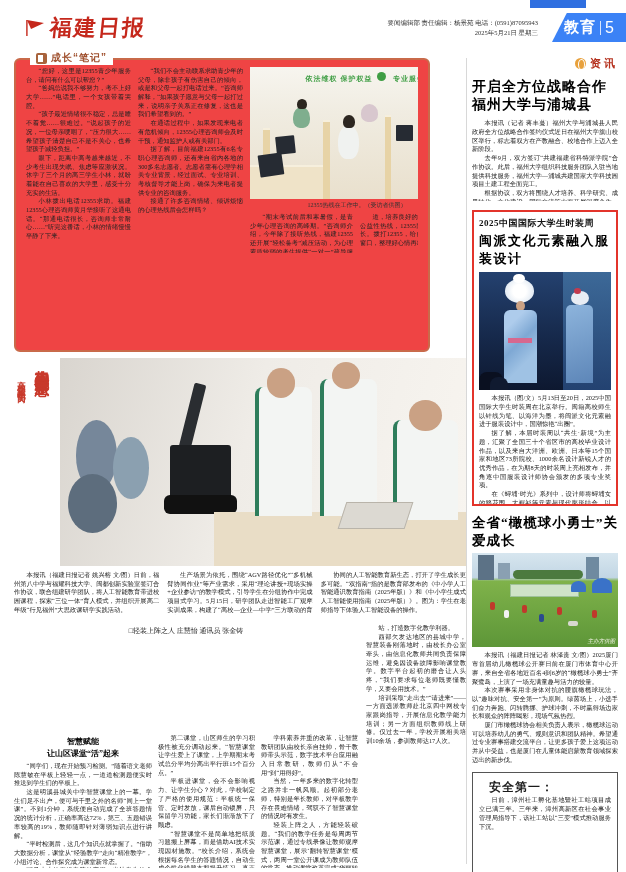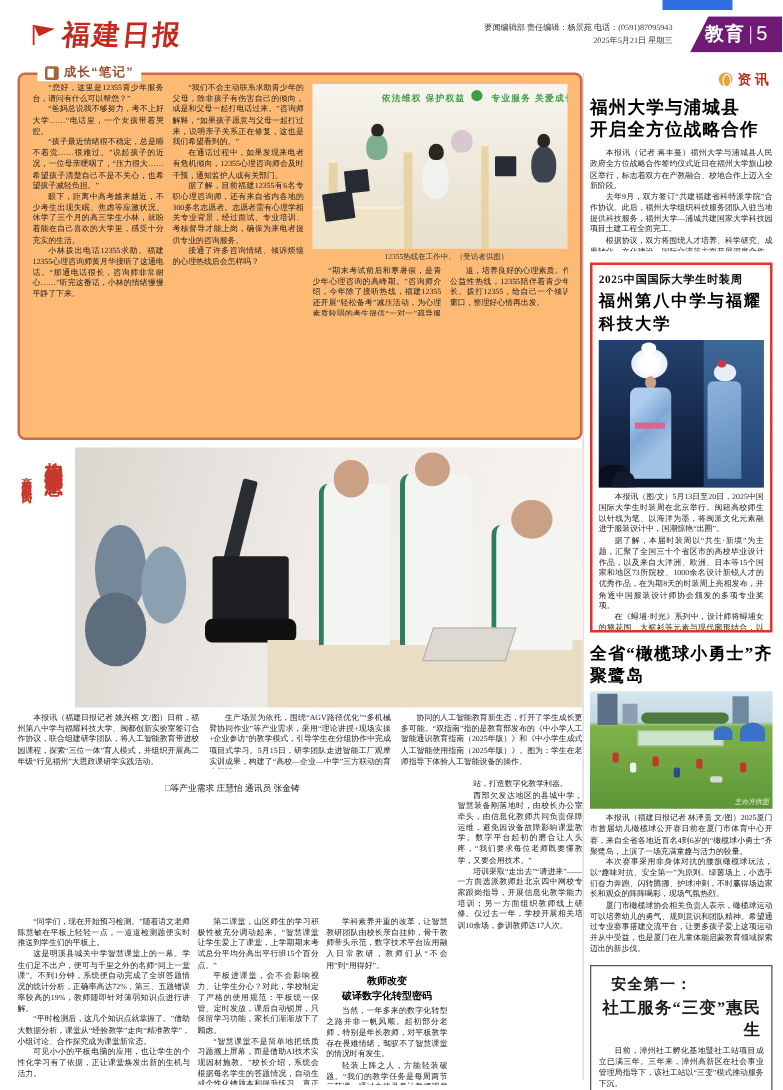--- a/index.html
+++ b/index.html
@@ -3,35 +3,35 @@
 <meta charset="utf-8">
 <style>
   html,body{margin:0;padding:0;background:#fff;}
   .page{position:relative;width:626px;height:872px;background:#fff;overflow:hidden;
         font-family:"Liberation Serif","DejaVu Serif",serif;color:#1a1a1a;}
   .blue-strip{position:absolute;left:530px;top:0;width:56px;height:8px;background:#2f6fe0;}
   
   .masthead{position:absolute;left:24px;top:13px;display:flex;align-items:center;gap:4px;}
   .masthead-text{font-size:22px;font-weight:900;color:#c5281c;letter-spacing:2px;transform:skewX(-6deg);}
   .editor-info{position:absolute;right:88px;top:18px;text-align:right;font-size:6.5px;line-height:1.6;color:#333;}
-  .section-badge{position:absolute;right:0;top:13px;width:74px;height:29px;background:#701a75;
+  .section-badge{position:absolute;right:0;top:13px;width:74px;height:29px;background:#3b82f6;
       clip-path:polygon(20% 0,100% 0,100% 100%,0 100%);display:flex;align-items:center;justify-content:center;
       gap:4px;color:#fff;font-family:"Liberation Sans",sans-serif;}
   .section-badge .sec{font-size:15px;font-weight:bold;letter-spacing:1px;}
   .section-badge .pipe{width:1px;height:14px;background:#fff;opacity:.8;}
   .section-badge .num{font-size:16px;}
   .v-divider{position:absolute;left:466px;top:58px;width:1px;height:806px;background:#d8d8d8;}
   
   .tiny{font-size:6.3px;line-height:1.38;text-align:justify;color:#222;overflow:hidden;}
   .para{margin:0;text-indent:2em;}
   .caption{font-size:6px;color:#333;text-align:center;margin:2px 0 3px;}
   .kicker{font-size:9px;font-weight:bold;color:#111;letter-spacing:.5px;}
   
-  .growth-box{position:absolute;left:14px;top:58px;width:452px;height:294px;
-      border:2px solid #c96a4a;border-radius:6px;box-sizing:border-box;background:#fdba74;}
+  .growth-box{position:absolute;left:14px;top:58px;width:416px;height:294px;
+      border:2px solid #c96a4a;border-radius:6px;box-sizing:border-box;background:#ef4444;}
   .box-badge{position:absolute;top:-9px;left:14px;background:#fff;padding:0 6px;display:flex;align-items:center;gap:4px;}
   .badge-text{font-size:10px;font-weight:bold;color:#a0512f;letter-spacing:1px;font-family:"Liberation Sans",sans-serif;}
   .notebook{width:11px;height:11px;background:#a8633c;border-radius:2px;position:relative;}
   .notebook:before{content:"";position:absolute;left:2px;top:2px;width:5px;height:7px;background:#fff;}
   .lead{font-size:9px;line-height:1.55;margin:12px 26px 0;color:#111;}
   .indent2{text-indent:2em;}
   .main-headline{font-size:29px;font-weight:900;text-align:center;letter-spacing:1px;margin:5px 6px 0;color:#000;}
   .byline{text-align:center;font-size:7.5px;margin-top:5px;color:#222;}
   .g-cols{display:flex;gap:7px;margin:7px 10px 0;height:186px;overflow:hidden;}
   .g-col{width:105px;flex:none;}
@@ -214,76 +214,76 @@
           <p class="para">生产场景为依托，围绕“AGV路径优化”“多机械臂协同作业”等产业需求，采用“理论讲授+现场实操+企业参访”的教学模式，引导学生在分组协作中完成项目式学习。5月15日，研学团队走进智能工厂观摩实训成果，构建了“高校—企业—中学”三方联动的育人闭环。</p>
         </div>
       <div class="ai-col tiny">
           <p class="para">协同的人工智能教育新生态，打开了学生成长更多可能。“双指南”指的是教育部发布的《中小学人工智能通识教育指南（2025年版）》和《中小学生成式人工智能使用指南（2025年版）》。图为：学生在老师指导下体验人工智能设备的操作。</p>
         </div>
     </div>
   </section>
 
   <section class="bb-section">
     <div class="bb-left">
-      <div class="bb-byline">□等产业需求 庄慧怡 通讯员 张金铸</div>
+      <div class="bb-byline">□轻装上阵之人 庄慧怡 通讯员 张金铸</div>
     </div>
     <div class="bb-cols">
       <div class="bb-c1 tiny">
+        <div class="subhead">
+          <div>智慧赋能</div>
+          <div>让山区课堂“活”起来</div>
+        </div>
         <div>
             <p class="para">“同学们，现在开始预习检测。”随着语文老师陈慧敏在平板上轻轻一点，一道道检测题便实时推送到学生们的平板上。</p>
             <p class="para">这是明溪县城关中学智慧课堂上的一幕。学生们足不出户，便可与千里之外的名师“同上一堂课”。不到1分钟，系统便自动完成了全班答题情况的统计分析，正确率高达72%，第三、五题错误率较高的19%，教师随即针对薄弱知识点进行讲解。</p>
             <p class="para">“平时检测后，这几个知识点就掌握了。”借助大数据分析，课堂从“经验教学”走向“精准教学”，小组讨论、合作探究成为课堂新常态。</p>
             <p class="para">可见小小的平板电脑的应用，也让学生的个性化学习有了依据，正让课堂焕发出新的生机与活力。</p>
           </div>
       </div>
       <div class="bb-c tiny">
           <p class="para">第二课堂，山区师生的学习积极性被充分调动起来。“智慧课堂让学生爱上了课堂，上学期期末考试总分平均分高出平行班15个百分点。”</p>
           <p class="para">平板进课堂，会不会影响视力、让学生分心？对此，学校制定了严格的使用规范：平板统一保管、定时发放，课后自动锁屏，只保留学习功能，家长们渐渐放下了顾虑。</p>
           <p class="para">“智慧课堂不是简单地把纸质习题搬上屏幕，而是借助AI技术实现因材施教。”校长介绍，系统会根据每名学生的答题情况，自动生成个性化错题本和提升练习，真正做到“一生一策”，打造数字化教学云舱。</p>
         </div>
       <div class="bb-c tiny">
         <div>
             <p class="para">学科素养并重的改革，让智慧教研团队由校长亲自挂帅，骨干教师带头示范，数字技术平台应用融入日常教研，教师们从“不会用”到“用得好”。</p>
           </div>
-        <div class="subhead">
-          <div>教师改变</div>
-          <div>破译数字化转型密码</div>
-        </div>
         <div>
             <p class="para">当然，一年多来的数字化转型之路并非一帆风顺。起初部分老师，特别是年长教师，对平板教学存在畏难情绪，驾驭不了智慧课堂的情况时有发生。</p>
             <p class="para">轻装上阵之人，方能轻装破题。“我们的教学任务是每周两节示范课，通过专线录像让教师观摩智慧课堂，展示‘翻转智慧课堂’模式，两周一堂公开课成为教师队伍的常态，推动课堂改革完成‘华丽转身’。”</p>
           </div>
       </div>
     </div>
     <div class="bb-col4 tiny">
         <p class="para">站，打造数字化教学利器。</p>
         <p class="para">西部欠发达地区的县城中学，智慧装备刚落地时，由校长办公室牵头，由信息化教师共同负责保障运维，避免因设备故障影响课堂教学。数字平台起初的磨合让人头疼，“我们要求每位老师既要懂教学，又要会用技术。”</p>
         <p class="para">培训采取“走出去”“请进来”——一方面选派教师赴北京四中网校专家跟岗指导，开展信息化教学能力培训；另一方面组织教师线上研修。仅过去一年，学校开展相关培训10余场，参训教师达17人次。</p>
       </div>
   </section>
 
   <aside class="right-col">
     <div class="news-badge">
       <span class="globe"></span>
       <span class="news-badge-text">资讯</span>
     </div>
 
     <div class="fuda">
+      <div class="r-headline">开启全方位战略合作</div>
       <div class="r-headline">福州大学与浦城县</div>
-      <div class="r-headline">开启全方位战略合作</div>
       <div class="fuda-body tiny">
           <p class="para">本报讯（记者 蒋丰蔓）福州大学与浦城县人民政府全方位战略合作签约仪式近日在福州大学旗山校区举行，标志着双方在产教融合、校地合作上迈入全新阶段。</p>
           <p class="para">去年9月，双方签订“共建福建省科特派学院”合作协议。此后，福州大学组织科技服务团队入驻当地提供科技服务，福州大学—浦城共建国家大学科技园项目土建工程全面完工。</p>
           <p class="para">根据协议，双方将围绕人才培养、科学研究、成果转化、文化建设、国际交流等方面开展深度合作，联合共建“福州大学浦城园”“福州大学国家大学科技园浦城分园”等十大重点项目，通过共建专业化运营平台、联合攻关关键技术、推动科技成果转化应用等方式，形成“技术研发在高校、成果转化在企业、产业集聚在地方”的协同格局，构建校地全面合作模式。</p>
         </div>
     </div>
 
     <div class="red-box">
       <div class="kicker">2025中国国际大学生时装周</div>
-      <div class="rb-headline">福州第八中学与福耀科技大学</div>
+      <div class="rb-headline">闽派文化元素融入服装设计</div>
       <div class="photo fashion-photo">
         <div class="screen"></div>
         <div class="model" style="left:20%;top:6%;width:22%;height:20%;background:radial-gradient(circle,#ffffff 35%,#dfe8f2 80%);border-radius:50%;"></div>
         <div class="model" style="left:26%;top:1%;width:9%;height:8%;background:#fff;border-radius:50%;"></div>
         <div class="model" style="left:28%;top:24%;width:7%;height:9%;background:#caa184;border-radius:50%;"></div>
         <div class="model" style="left:19%;top:32%;width:25%;height:62%;background:linear-gradient(135deg,#aeccec 20%,#7ea8d4 45%,#9fc2e4 70%);border-radius:6px 6px 0 0;"></div>
         <div class="model" style="left:22%;top:56%;width:18%;height:4%;background:#d6688f;"></div>
         <div class="model" style="left:70%;top:16%;width:13%;height:12%;background:#e8edf4;border-radius:50%;"></div>
         <div class="model" style="left:72%;top:13%;width:5%;height:5%;background:#c23b4f;border-radius:50%;"></div>
         <div class="model" style="left:66%;top:28%;width:20%;height:66%;background:linear-gradient(160deg,#8db4dc,#5d86b8);border-radius:5px 5px 0 0;"></div>
@@ -292,21 +292,21 @@
       </div>
       <p class="tiny fashion-lead para">本报讯（图/文）5月13日至20日，2025中国国际大学生时装周在北京举行。闽籍高校师生以针线为笔、以海洋为墨，将闽派文化元素融进于服装设计中，国潮惊艳“出圈”。</p>
       <div class="tiny">
           <p class="para">据了解，本届时装周以“共生·新境”为主题，汇聚了全国三十个省区市的高校毕业设计作品，以及来自大洋洲、欧洲、日本等15个国家和地区73所院校、1000余名设计新锐人才的优秀作品，在为期8天的时装周上亮相发布，并角逐中国服装设计师协会颁发的多项专业奖项。</p>
           <p class="para">在《蟳埔·时光》系列中，设计师将蟳埔女的簪花围、大裾衫等元素与现代廓形结合，以晕染的海蓝色调呈现闽南渔村的浪漫诗意；《德化白瓷》系列提取白瓷的釉色肌理，融入轻盈的纱质面料；还有将福船、惠安女服饰、漳州木偶等闽派文化符号转译为印花、刺绣、盘扣的作品，展现了闽派文化的深厚底蕴与青年设计师的创新表达。</p>
         </div>
 
     </div>
 
     <div class="rugby">
-      <div class="r-headline" style="font-size:13.5px;margin-top:2px;">全省“橄榄球小勇士”齐聚鹭岛</div>
+      <div class="r-headline" style="font-size:13.5px;margin-top:2px;">全省“橄榄球小勇士”关爱成长</div>
       <div class="photo rugby-photo" style="margin-top:4px;">
         <div class="building" style="left:4%;top:2%;width:11%;height:26%;"></div>
         <div class="building" style="left:18%;top:10%;width:8%;height:17%;background:#8aa0b2;"></div>
         <div class="building" style="left:78%;top:4%;width:9%;height:23%;background:#6f8aa0;"></div>
         <div class="building" style="left:28%;top:18%;width:48%;height:9%;background:#4c7a3f;border-radius:6px;"></div>
         <div class="building" style="left:26%;top:32%;width:46%;height:12%;background:#cfe3c8;border:1px solid #9fc29a;"></div>
         <div class="tent" style="right:4%;top:26%;width:14%;height:16%;"></div>
         <div class="tent" style="right:22%;top:29%;width:10%;height:12%;"></div>
         <div class="kid" style="left:12%;top:52%;background:#c0392b;"></div>
         <div class="kid" style="left:22%;top:60%;background:#f2f2f2;"></div>
@@ -319,20 +319,19 @@
       </div>
       <div class="rugby-body tiny">
           <p class="para">本报讯（福建日报记者 林泽贵 文/图）2025厦门市首届幼儿橄榄球公开赛日前在厦门市体育中心开赛，来自全省各地近百名4到6岁的“橄榄球小勇士”齐聚鹭岛，上演了一场充满童趣与活力的较量。</p>
           <p class="para">本次赛事采用非身体对抗的腰旗橄榄球玩法，以“趣味对抗、安全第一”为原则。绿茵场上，小选手们奋力奔跑、闪转腾挪、护球冲刺，不时赢得场边家长和观众的阵阵喝彩，现场气氛热烈。</p>
           <p class="para">厦门市橄榄球协会相关负责人表示，橄榄球运动可以培养幼儿的勇气、规则意识和团队精神。希望通过专业赛事搭建交流平台，让更多孩子爱上这项运动并从中受益，也是厦门在儿童体能启蒙教育领域探索迈出的新步伐。</p>
         </div>
     </div>
 
     <div class="shequ-box">
       <div class="sq-h1">安全第一：</div>
-      <div class="sq-h2">社工服务“三变”惠民生</div>
       <div class="tiny">
           <p class="para">日前，漳州社工孵化基地暨社工站项目成立已满三年。三年来，漳州高新区在社会事业管理局指导下，该社工站以“三变”模式推动服务下沉。</p>
         </div>
 
     </div>
   </aside>
 </div>
 
 </body></html>

